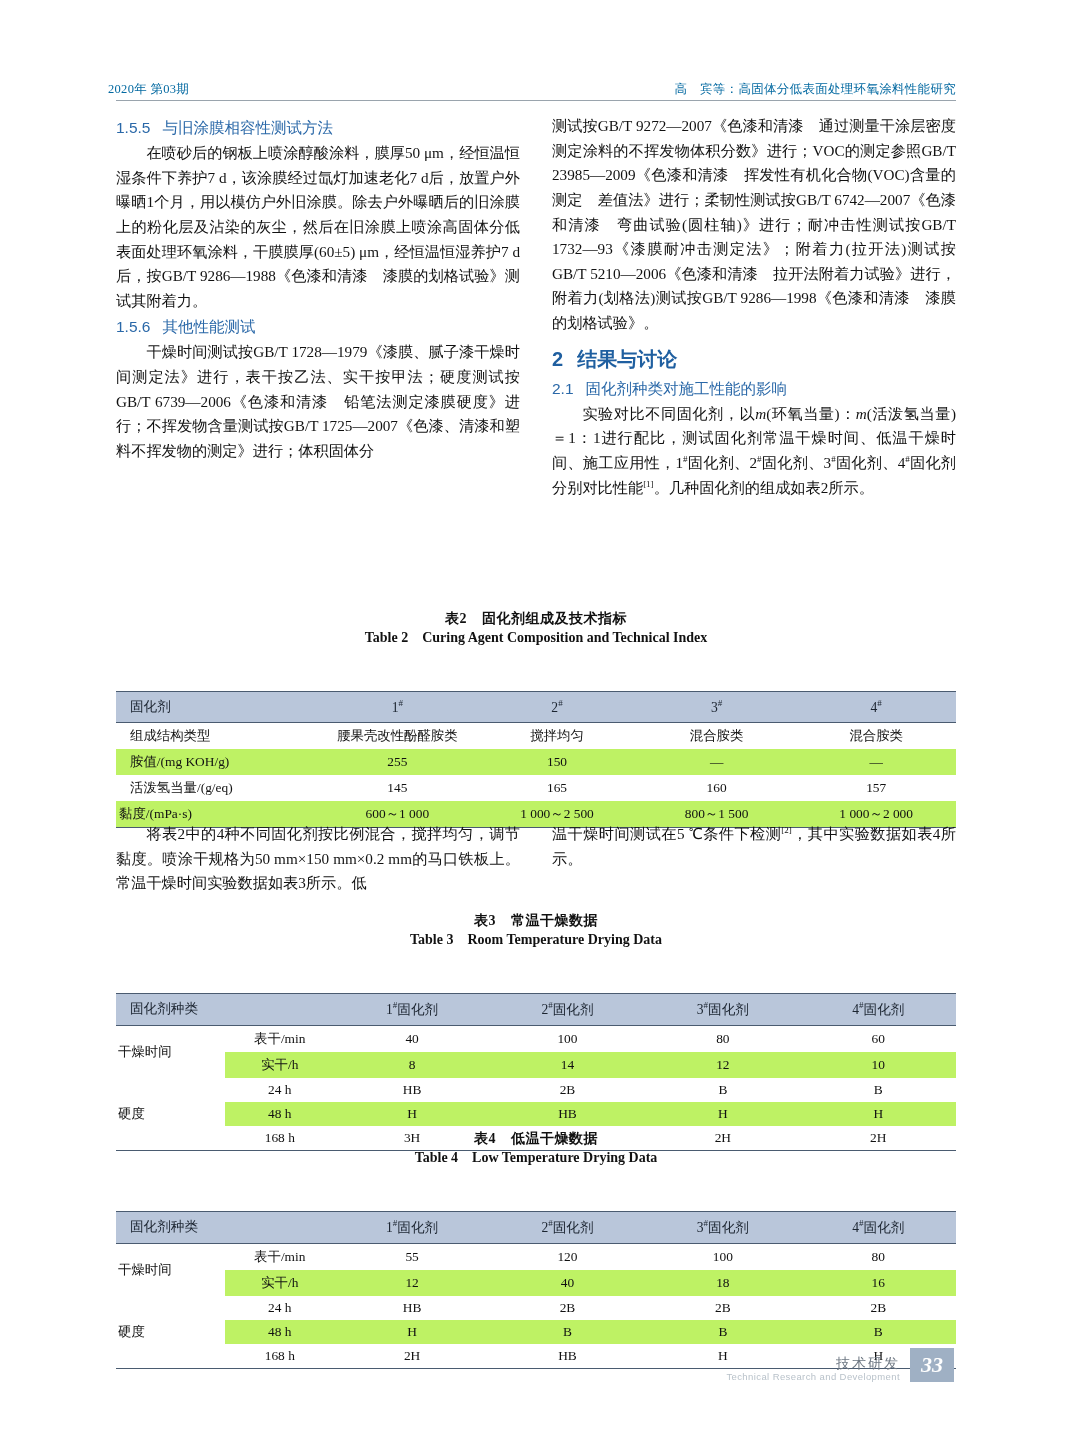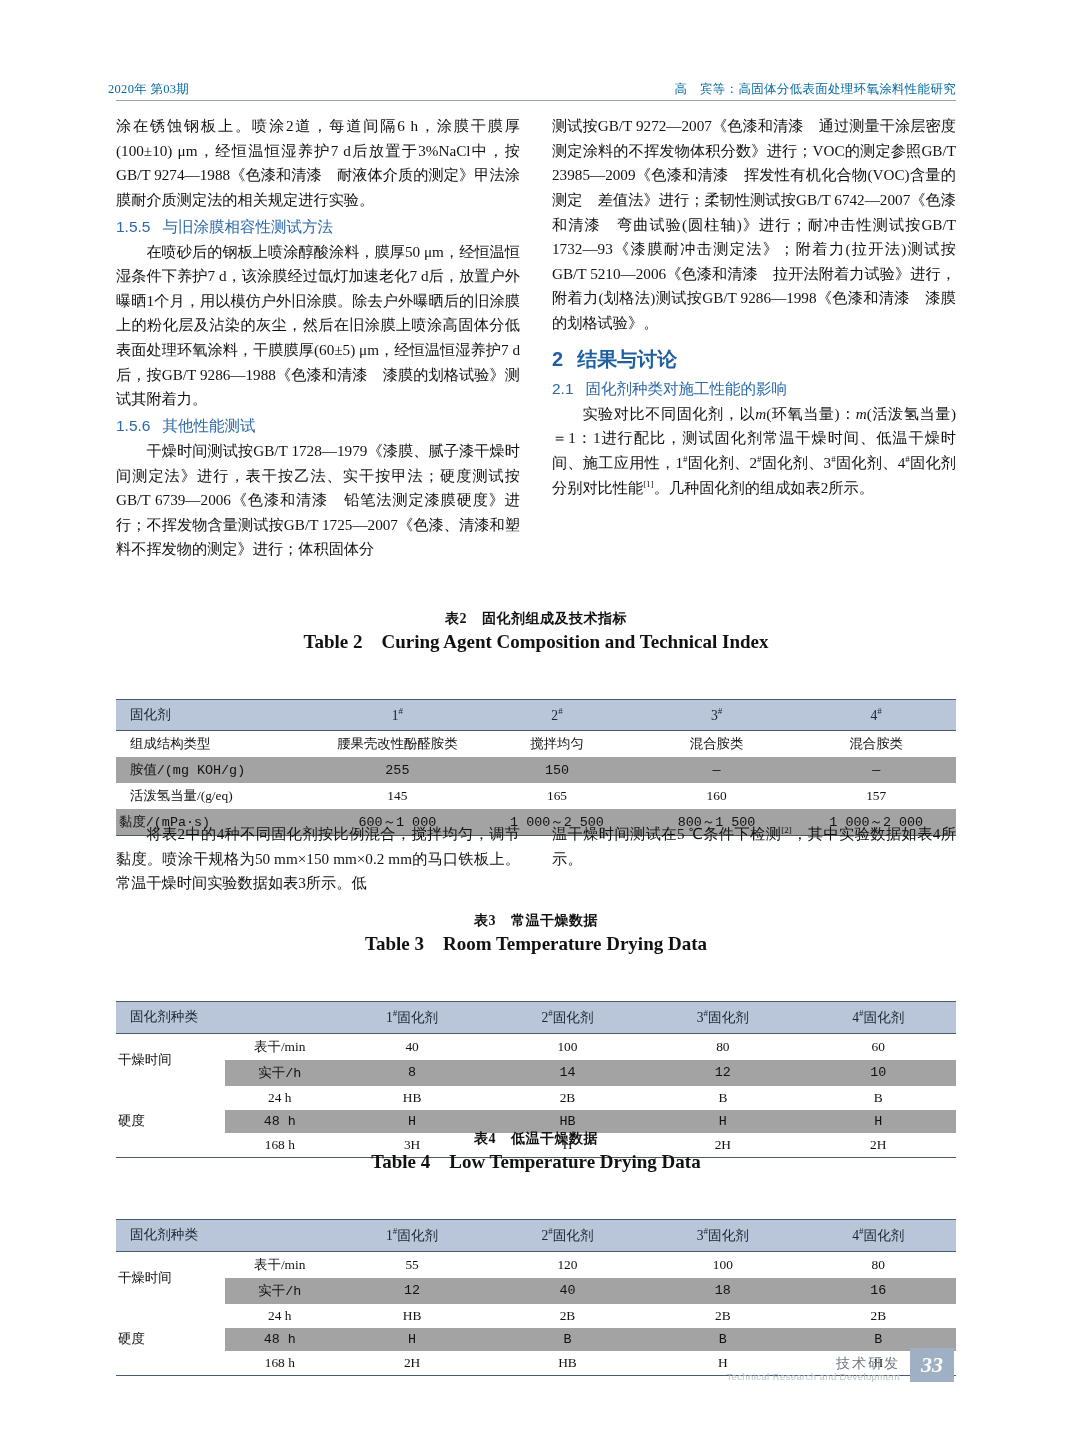--- a/index.html
+++ b/index.html
@@ -71,41 +71,41 @@
   .ital{font-style:italic;}
   
   .tblwrap{position:absolute;left:82px;right:82px;}
   .cap{
     text-align:center;
     font-size:14px;
     margin-bottom:1px;
     color:#111;
   }
   .cap .zh{font-weight:bold;letter-spacing:.5px;}
-  .cap .en{font-weight:bold;font-size:19px;}
+  .cap .en{font-weight:bold;font-size:14px;}
   table{
     border-collapse:collapse;
     width:100%;
     font-size:13.4px;
     color:#111;
     margin-top:44px;
   }
   table td,table th{
     text-align:center;
     padding:4px 2px;
     font-weight:normal;
   }
   .t-head td{
     background:#b9c6da;
     color:#1b2430;
     font-size:13.6px;
     padding:6px 2px;
   }
   .rowA td{background:#ffffff;}
-  .rowB td{background:#a3a3a3;font-family:Liberation Mono, monospace;}
+  .rowB td{background:#bef264;}
   .topline{border-top:1.6px solid #4a5b70;}
   .botline{border-bottom:1.6px solid #4a5b70;}
   .leftlab{text-align:left;}
   
   .footer{
     position:absolute;right:84px;bottom:40px;
     display:flex;align-items:flex-end;gap:10px;
   }
   .footer .txt{text-align:right;line-height:1.1;}
   .footer .zh{font-size:14px;color:#6d7782;letter-spacing:2px;}
@@ -125,21 +125,20 @@
 
   <div class="runhead">
     <span class="left">2020年 第03期</span>
     <span class="right">高　宾等：高固体分低表面处理环氧涂料性能研究</span>
   </div>
   <div class="rule"></div>
 
   <div class="cols">
 
     <div class="col">
-      <p>涂在锈蚀钢板上。喷涂2道，每道间隔6 h，涂膜干膜厚(100±10) μm，经恒温恒湿养护7 d后放置于3%NaCl中，按GB/T 9274—1988《色漆和清漆　耐液体介质的测定》甲法涂膜耐介质测定法的相关规定进行实验。</p>
       <div class="h3">
         <span class="num">1.5.5</span><span>与旧涂膜相容性测试方法</span>
       </div>
       <p class="indent">在喷砂后的钢板上喷涂醇酸涂料，膜厚50 μm，经恒温恒湿条件下养护7 d，该涂膜经过氙灯加速老化7 d后，放置户外曝晒1个月，用以模仿户外旧涂膜。除去户外曝晒后的旧涂膜上的粉化层及沾染的灰尘，然后在旧涂膜上喷涂高固体分低表面处理环氧涂料，干膜膜厚(60±5) μm，经恒温恒湿养护7 d后，按GB/T 9286—1988《色漆和清漆　漆膜的划格试验》测试其附着力。</p>
       <div class="h3">
         <span class="num">1.5.6</span><span>其他性能测试</span>
       </div>
       <p class="indent">干燥时间测试按GB/T 1728—1979《漆膜、腻子漆干燥时间测定法》进行，表干按乙法、实干按甲法；硬度测试按GB/T 6739—2006《色漆和清漆　铅笔法测定漆膜硬度》进行；不挥发物含量测试按GB/T 1725—2007《色漆、清漆和塑料不挥发物的测定》进行；体积固体分</p>
     </div>
 

